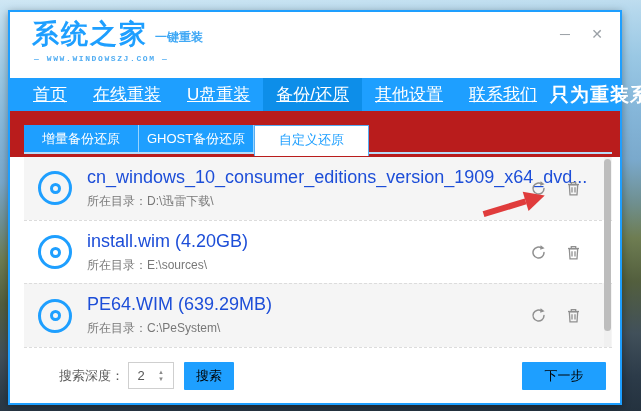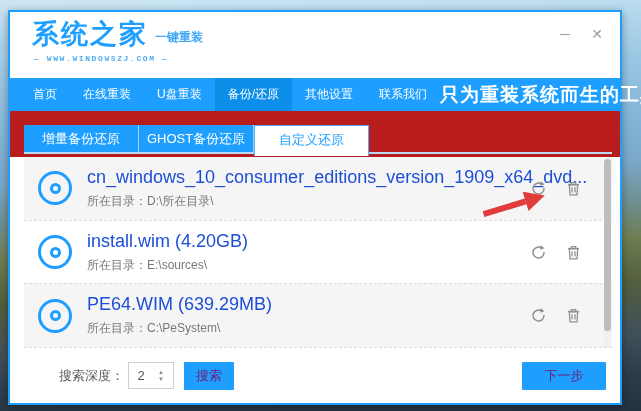--- a/index.html
+++ b/index.html
@@ -21,21 +21,21 @@
   .logo { position:absolute; left:22px; top:7px; }
   .logo-row { display:flex; align-items:flex-end; }
   .logo-main { font-size:27px; font-weight:bold; color:#1E9FFF; letter-spacing:2px; line-height:30px; }
   .logo-tag { font-size:12px; font-weight:bold; color:#3FA8F5; margin-left:7px; margin-bottom:3px; }
   .logo-url { font-size:8px; font-weight:bold; color:#4FACF2; letter-spacing:1.6px; margin-top:5px; margin-left:2px;font-family:Liberation Mono, monospace; }
   .winbtns { position:absolute; top:13px; right:14px; display:flex; gap:14px; }
   .winbtn { width:18px; height:18px; color:#9aa0a6; font-size:14px; line-height:18px; text-align:center; cursor:pointer; }
   
   .nav { position:absolute; left:0; top:66px; right:0; height:33px; background:#1E9FFF;
          display:flex; align-items:stretch; padding-left:10px; }
-  .nav-item { color:#fff; font-size:12px; line-height:33px; padding:0 13px; cursor:pointer; white-space:nowrap; }
+  .nav-item { color:#fff; font-size:17px; line-height:33px; padding:0 13px; cursor:pointer; white-space:nowrap;text-decoration:underline; }
   .nav-item.active { background:#0D8EE9; }
   .nav-slogan { margin-left:auto; color:#fff; font-size:19px; font-weight:bold;
                 line-height:33px; letter-spacing:1px; padding-right:8px; white-space:nowrap; }
   
   .tabzone { position:absolute; left:0; top:99px; right:0; height:46px; background:#b91c1c; }
   .tabs { position:absolute; left:14px; top:14px; display:flex; }
   .tab { width:115px; height:27px; line-height:27px; text-align:center; font-size:13px;
          background:#1E9FFF; color:#fff; cursor:pointer; border-right:1px solid rgba(255,255,255,.55); }
   .tab.active { background:#fff; color:#1E9FFF; border:1px solid #56ACF2; border-bottom:none;
                 height:31px; z-index:2; position:relative; }
@@ -60,21 +60,21 @@
   .annotation-arrow { position:absolute; left:466px; top:166px; width:82px; height:46px; z-index:4; pointer-events:none; }
   
   .footer { position:absolute; left:0; top:336px; right:0; bottom:0; background:#fff;
             display:flex; align-items:center; padding:0 14px; }
   .depth-label { font-size:13px; color:#5a5a5a;margin-left:35px; }
   .spinner { width:46px; height:27px; border:1px solid #CFCFCF; display:flex; align-items:center; background:#fff; margin-left:4px; }
   .spinner input { width:24px; border:none; outline:none; font-size:13px; color:#555; text-align:center;
                    font-family:"Liberation Sans",sans-serif; background:transparent; }
   .spin-arrows { display:flex; flex-direction:column; align-items:center; justify-content:center; width:16px; gap:1px; }
   .spin-arrow { font-size:6px; line-height:6px; color:#8a8a8a; cursor:pointer; }
-  .btn { background:#1E9FFF; color:#701a75; border:none; font-size:13px; cursor:pointer;
+  .btn { background:#1E9FFF; color:#000000; border:none; font-size:13px; cursor:pointer;
          font-family:"Liberation Sans",sans-serif; border-radius:1px; }
   .btn-search { width:50px; height:28px; margin-left:10px; }
   .btn-next { width:84px; height:28px; margin-left:auto; }
 </style>
 </head>
 <body>
 
 <div class="desktop">
   <div class="window">
 
@@ -112,21 +112,21 @@
     </div>
 
     <div class="listpanel">
 
       <div class="row gray">
         <div class="disc">
             <div class="disc-dot"></div>
           </div>
         <div class="texts">
           <div class="row-title">cn_windows_10_consumer_editions_version_1909_x64_dvd...</div>
-          <div class="row-sub"><span>所在目录：</span><span>D:\所在目录\</span></div>
+          <div class="row-sub"><span>所在目录：</span><span>D:\迅雷下载\</span></div>
         </div>
         <div class="actions">
           <svg class="icon-btn" viewBox="0 0 17 17">
             <path d="M14 8.5a5.5 5.5 0 1 1-2.1-4.3" fill="none" stroke="#909090" stroke-width="1.5" stroke-linecap="round"></path>
             <polygon points="10.6,1.2 14.6,4.2 10.2,5.8" fill="#909090"></polygon>
           </svg>
           <svg class="icon-btn" viewBox="0 0 17 17">
             <g fill="none" stroke="#909090" stroke-width="1.3">
               <path d="M3 4.5h11"></path>
                 <path d="M6.3 4.2V2.6h4.4v1.6"></path>

